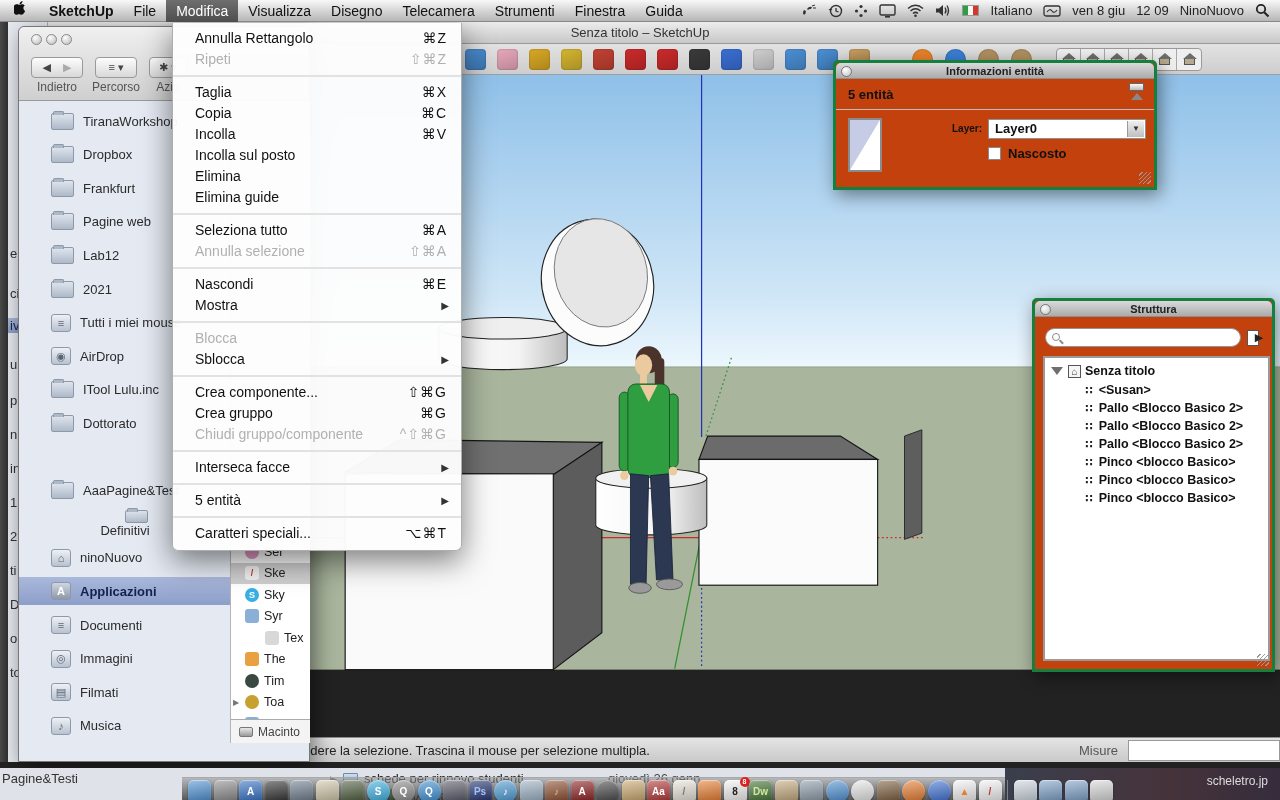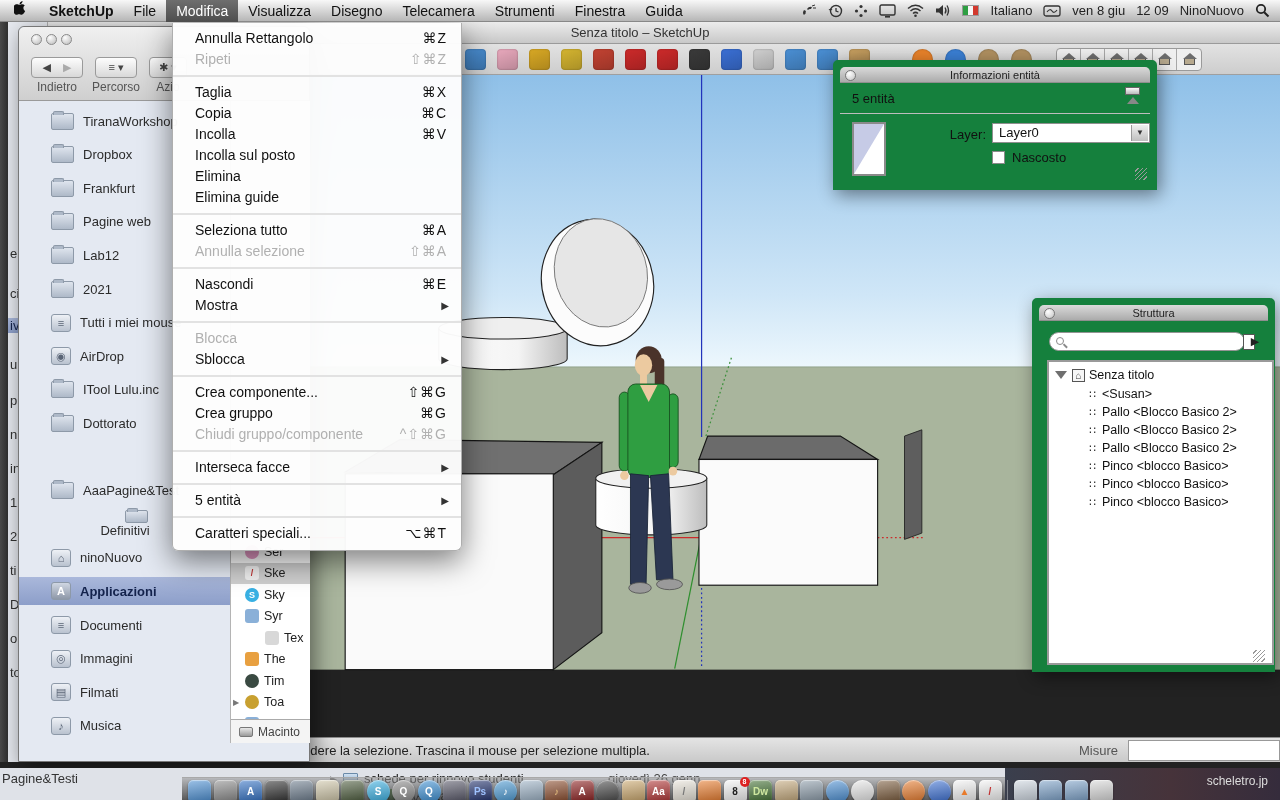--- a/index.html
+++ b/index.html
@@ -98,36 +98,36 @@
   #editmenu { left:172px; top:23px; width:290px; z-index:60; background:rgba(253,253,253,.97);
     border:1px solid #aeaeae; border-top:none; border-radius:0 0 6px 6px;
     box-shadow:0 10px 30px rgba(0,0,0,.5); padding:5px 0 6px 0; }
   .mi { height:21px; line-height:21px; font-size:14px; color:#111; padding-left:22px; position:relative; }
   .mi .sc { position:absolute; right:14px; color:#111; letter-spacing:1px; }
   .mi .sub { position:absolute; right:12px; font-size:10px; color:#333; }
   .mi.dis, .mi.dis .sc { color:#b0b0b0; }
   .msep { height:2px; background:#e2e2e2; margin:5px 0; }
 
   
-  .palette { z-index:20; background:#15803d; border:7px solid #15803d; border-radius:5px 5px 0 0;
-    box-shadow:3px 5px 18px rgba(0,0,0,.45); }
+  .palette { z-index:20; background:#c2410c; border:3px solid #15803d; border-radius:5px 5px 0 0;
+    box-shadow:3px 5px 18px rgba(0,0,0,.45);font-weight:bold; }
   .pal-title { height:16px; background:linear-gradient(#dadada,#ababab); border-bottom:1px solid #8f8f8f;
     border-radius:5px 5px 0 0; text-align:center; font-size:11px; color:#222; line-height:16px; position:relative; }
   .pal-close { position:absolute; left:5px; top:2.5px; width:11px; height:11px; border-radius:50%;
     border:1px solid #777; background:radial-gradient(circle at 35% 30%,#fff,#c2c2c2); }
   #entity-panel { left:833px; top:60px; width:324px; height:130px; }
   #ep-entities { position:absolute; left:12px; top:24px; font-size:13px; color:#111; }
   #ep-shade { position:absolute; right:10px; top:20px; width:15px; height:17px; }
   #ep-shade .b1 { width:15px; height:8px; background:linear-gradient(#fafafa,#bbb); border:1px solid #666; }
   #ep-shade .b2 { width:0; height:0; margin:2px auto 0; border-left:6px solid transparent; border-right:6px solid transparent; border-bottom:7px solid #888; }
   #ep-divider { position:absolute; left:0; top:46px; width:100%; height:1px; background:#bdbdbd; }
   #ep-thumb { position:absolute; left:12px; top:55px; width:34px; height:54px; background:#fff; border:2px solid #8a8a8a; }
   #ep-thumb:before { content:""; position:absolute; inset:0; background:#c6cbe6;
     clip-path:polygon(0 0, 100% 0, 0 100%); }
-  #ep-layer-label { position:absolute; left:88px; top:60px; width:58px; text-align:right; font-size:13px; color:#111; }
+  #ep-layer-label { position:absolute; left:88px; top:60px; width:58px; text-align:right; font-size:10px; color:#111; }
   #ep-layer-select { position:absolute; left:152px; top:56px; width:158px; height:20px; background:#fff;
     border:1px solid #8f8f8f; font-size:13px; color:#111; line-height:18px; padding-left:6px; }
   #ep-layer-arrow { position:absolute; right:1px; top:1px; width:17px; height:16px;
     background:linear-gradient(#efefef,#bfbfbf); border-left:1px solid #9a9a9a;
     font-size:8px; color:#333; text-align:center; line-height:16px; }
   #ep-hidden-box { position:absolute; left:152px; top:84px; width:13px; height:13px; background:#fff; border:1px solid #8a8a8a; }
   #ep-hidden-label { position:absolute; left:172px; top:83px; font-size:13px; color:#111; }
   .grip { position:absolute; right:3px; bottom:3px; width:12px; height:12px;
     background:repeating-linear-gradient(135deg,transparent,transparent 2px,#9a9a9a 2px,#9a9a9a 3px); }
 

